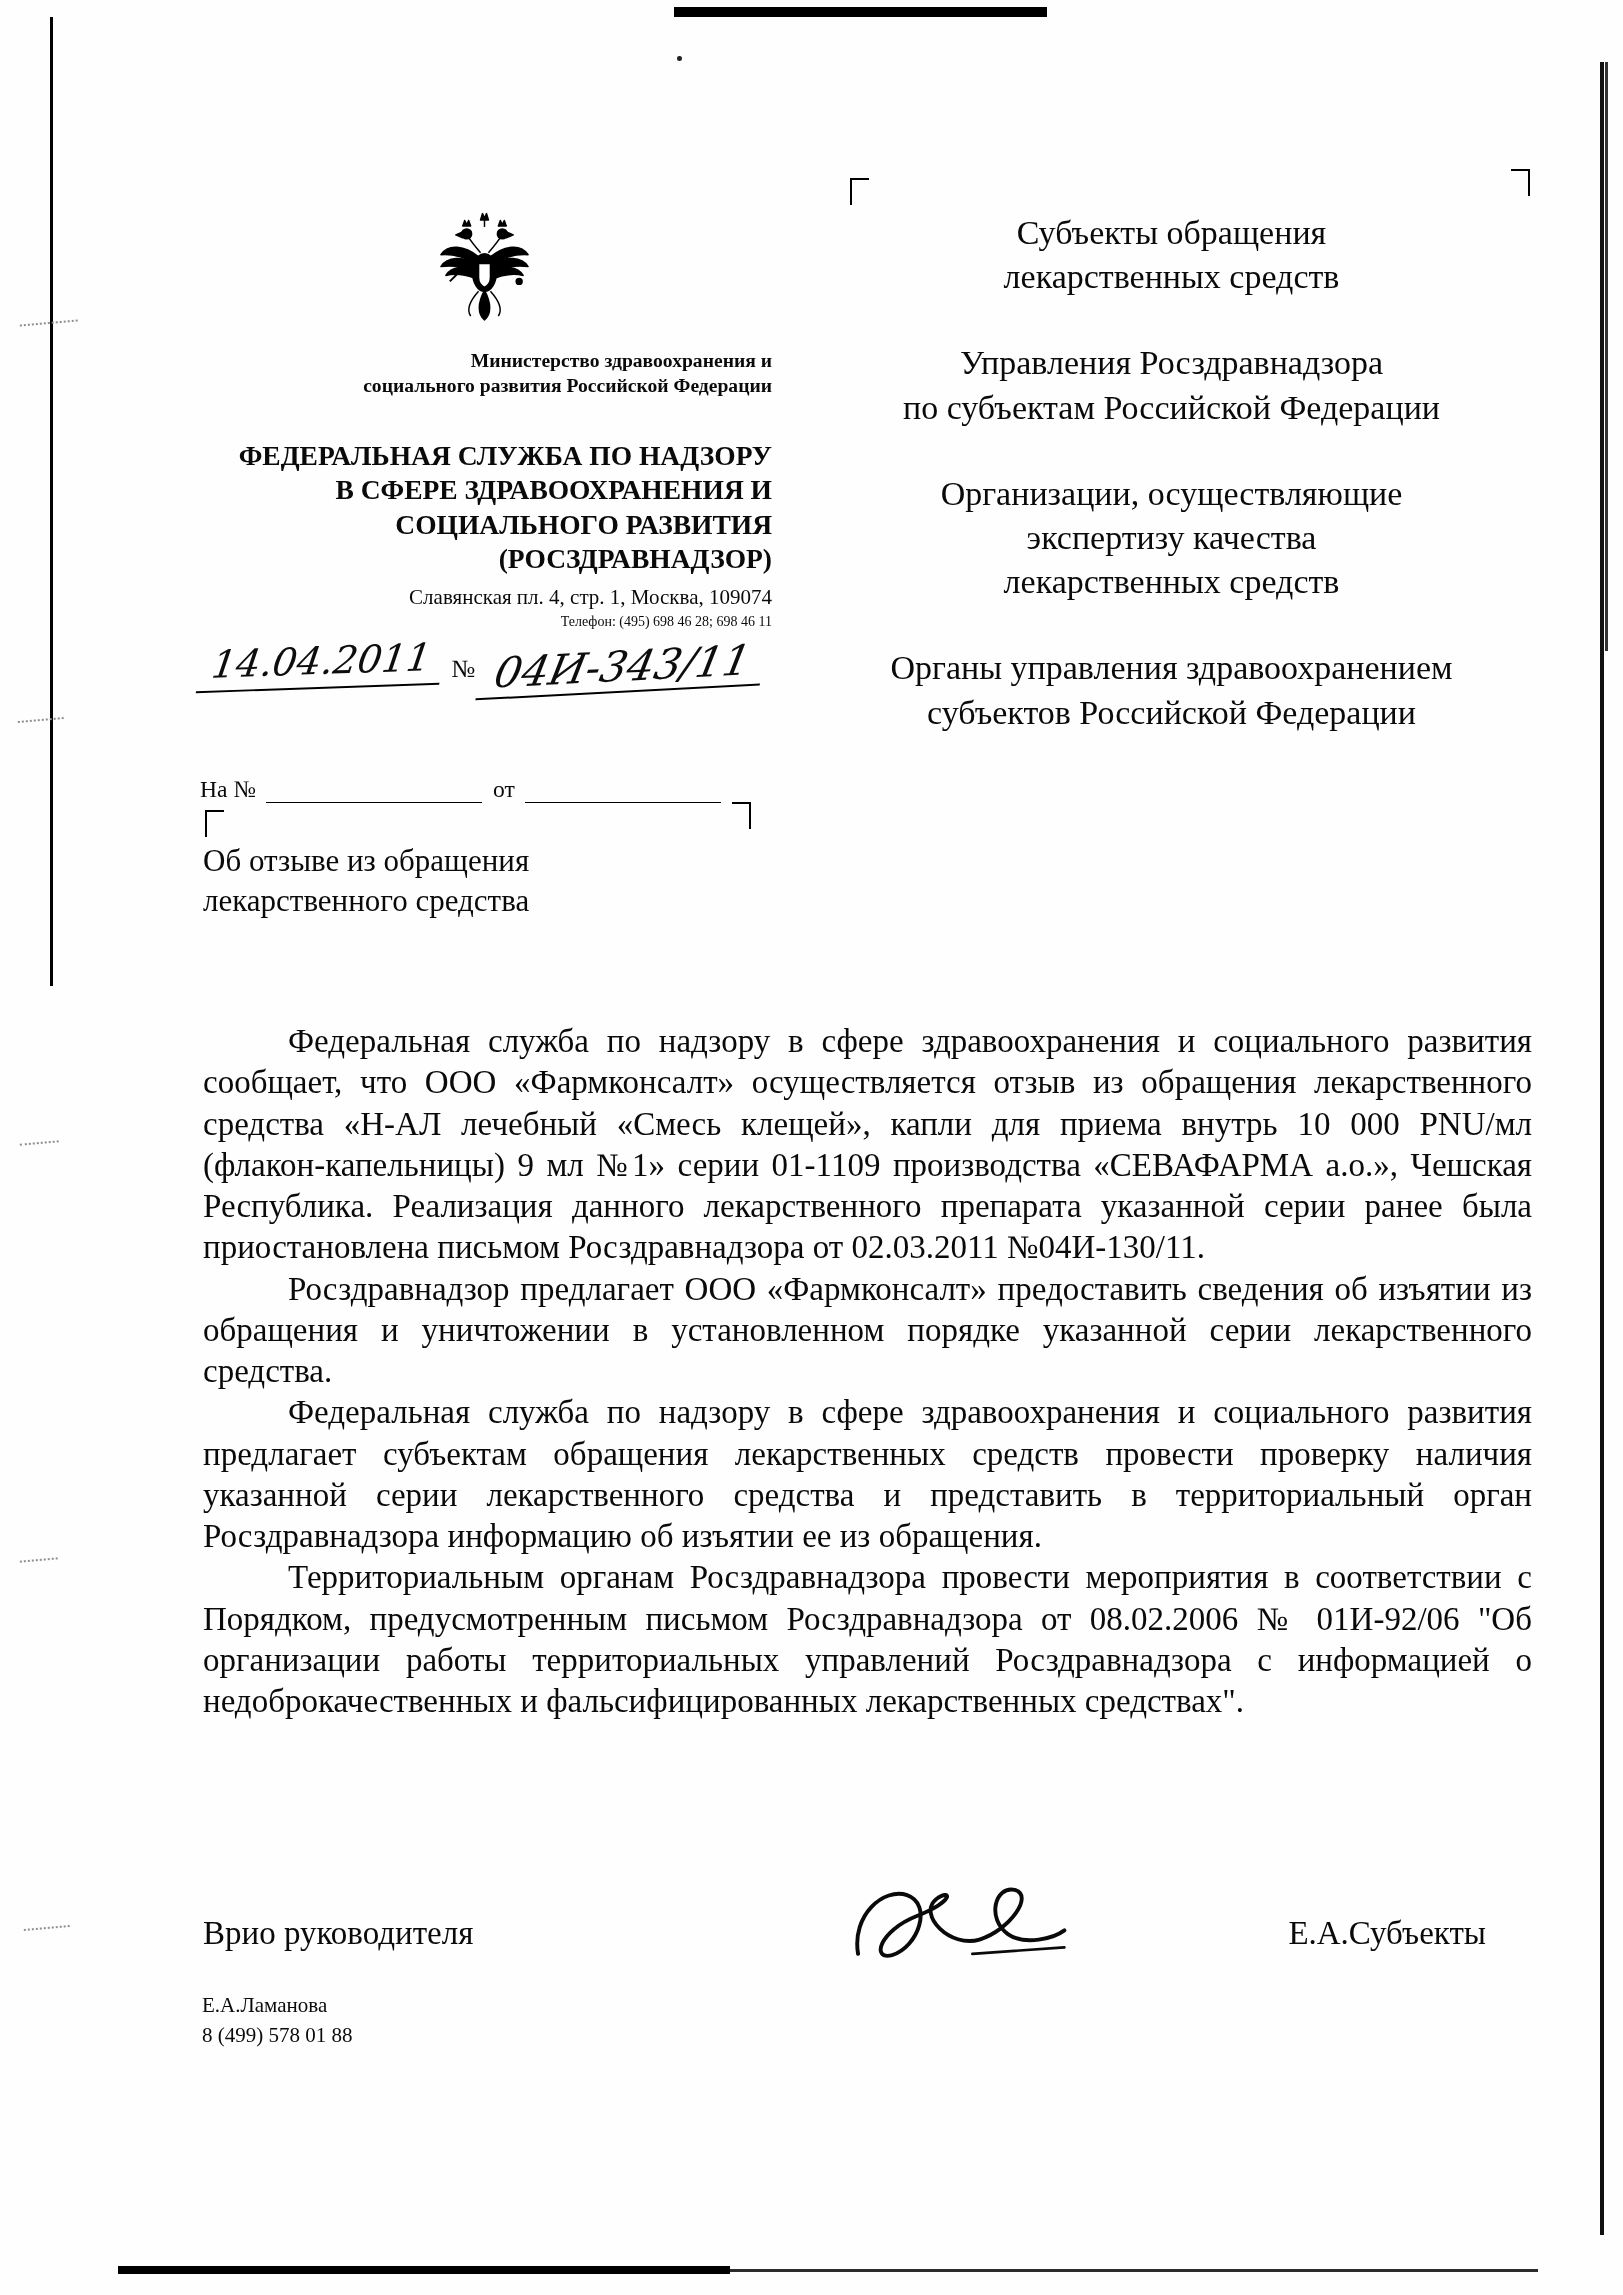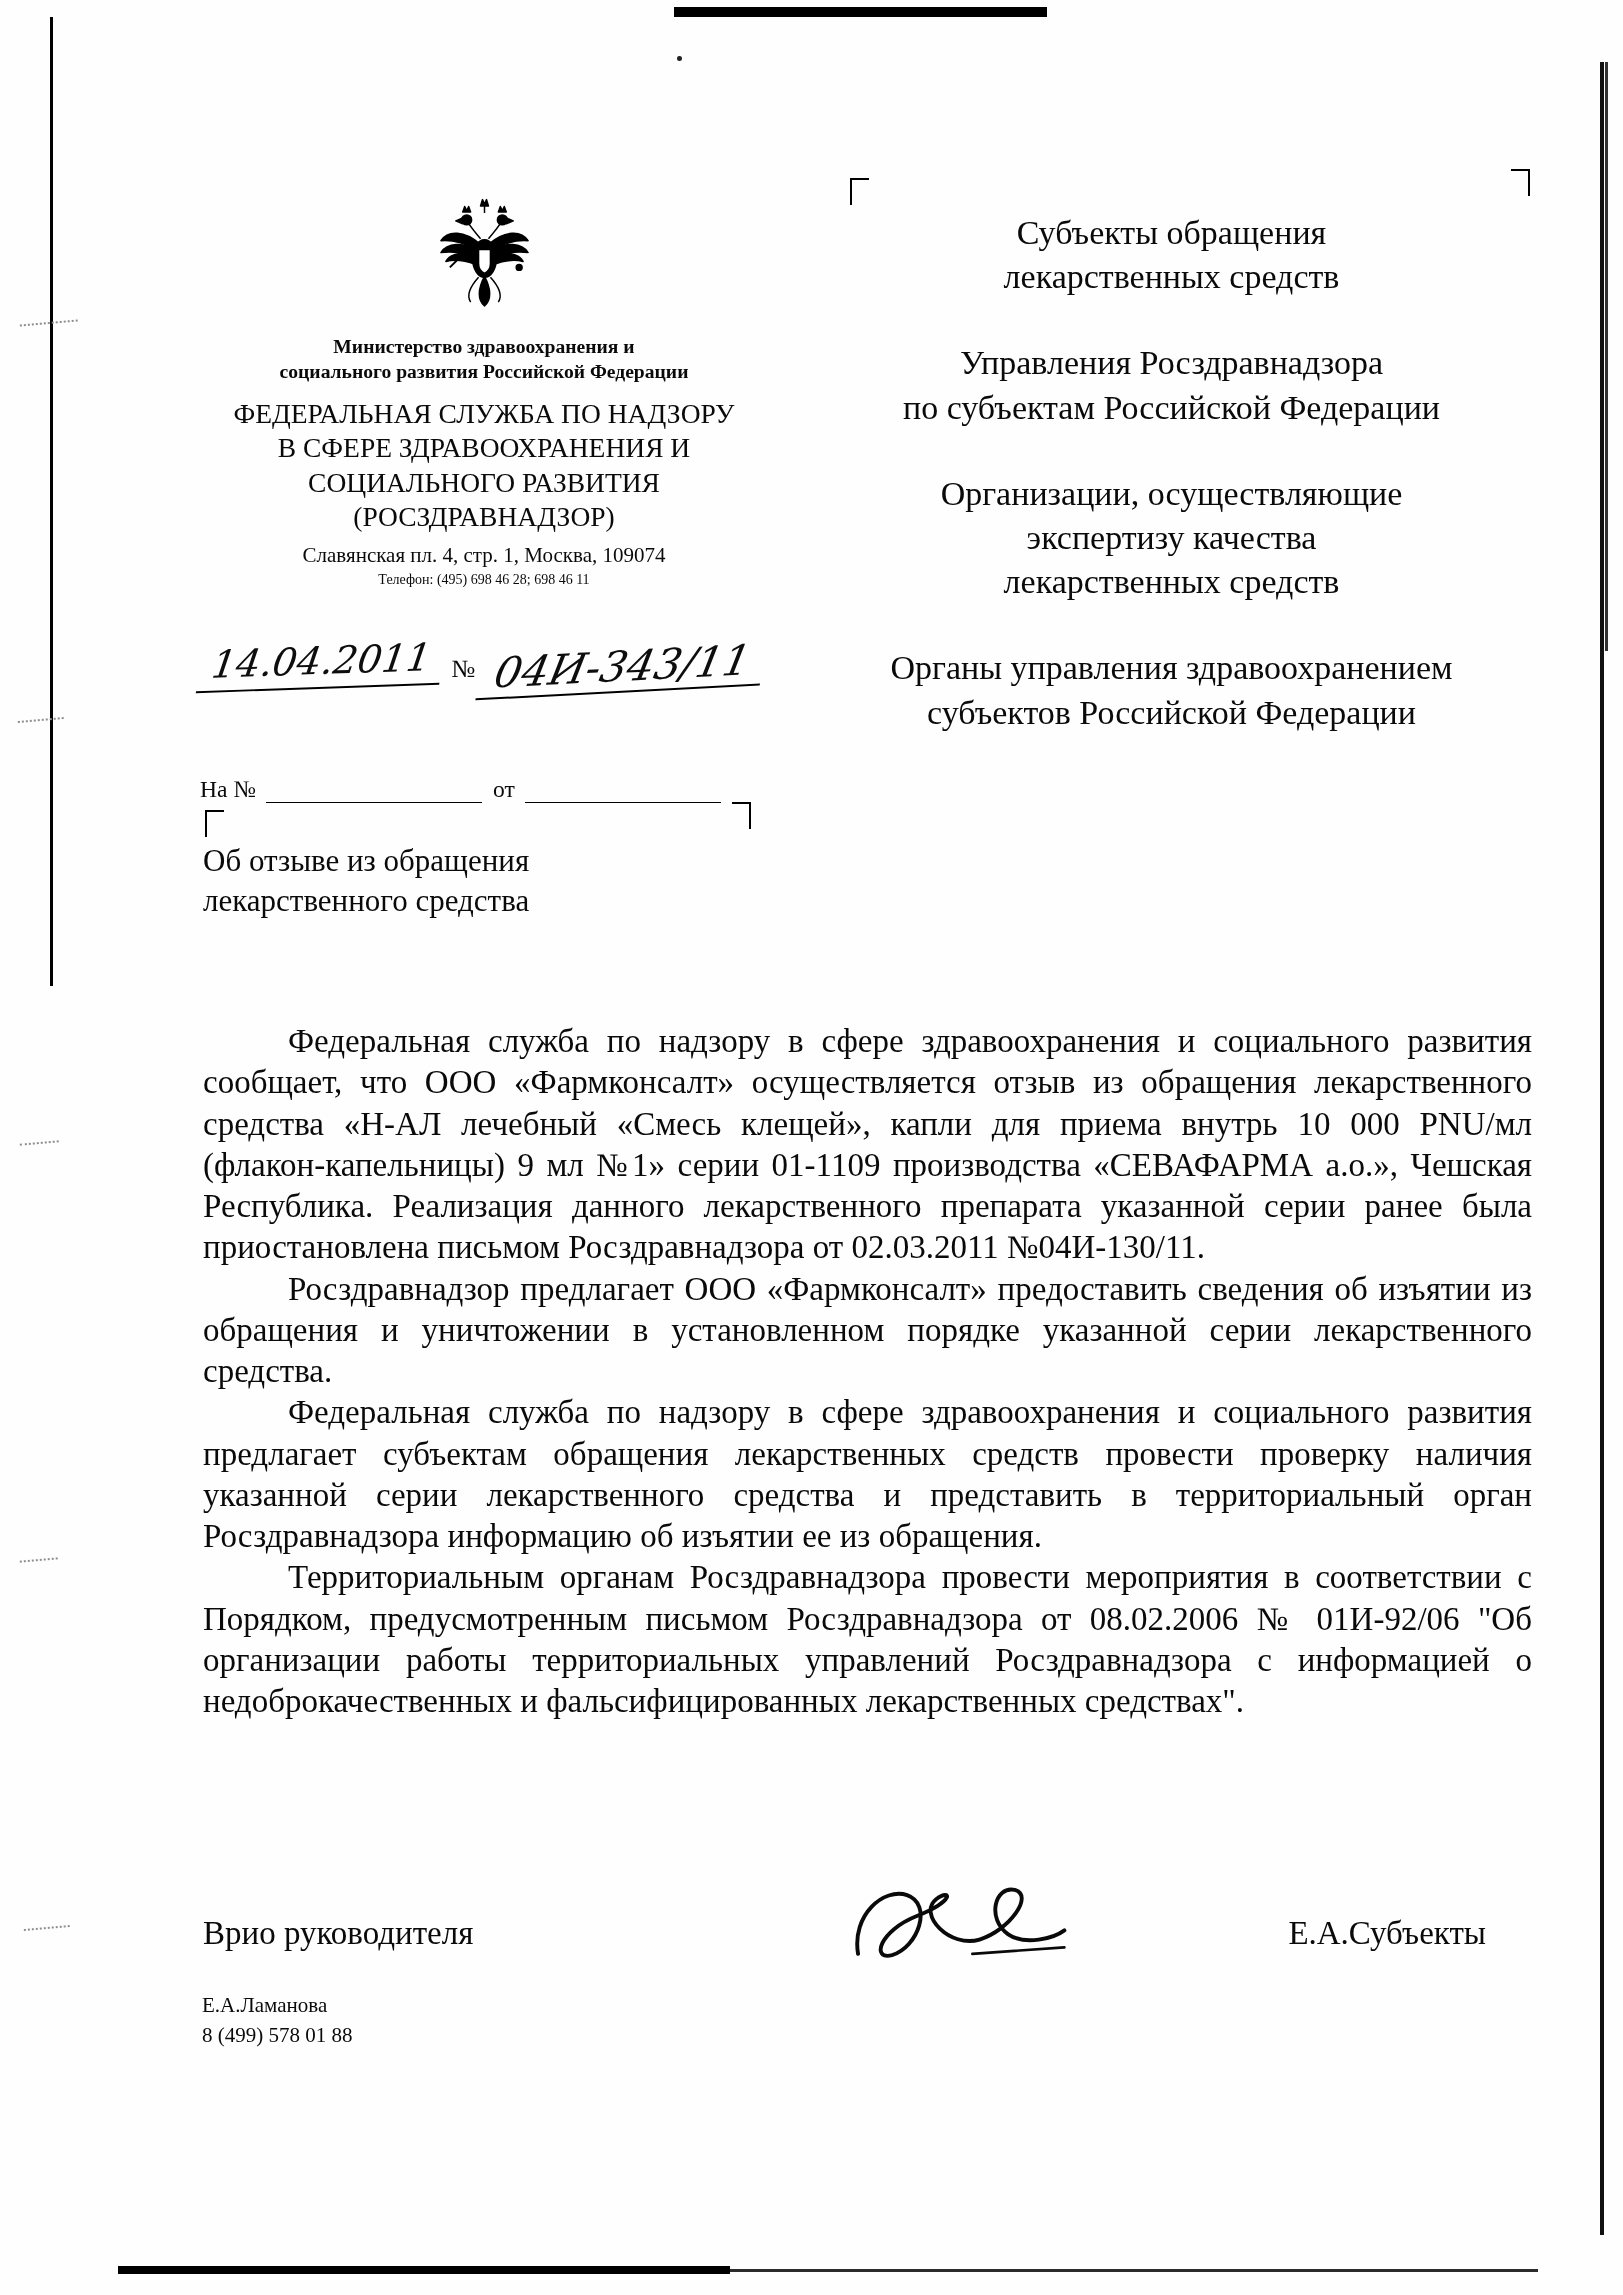--- a/index.html
+++ b/index.html
@@ -36,30 +36,30 @@
 
   
   .corner { position: absolute; width: 17px; height: 25px; border: 0 solid #000; }
   .c-addr-l { left: 850px; top: 178px; border-left-width: 2.6px; border-top-width: 2.6px; }
   .c-addr-r { left: 1511px; top: 169px; border-right-width: 2.6px; border-top-width: 2.6px; }
   .c-subj-l { left: 205px;  top: 810px; border-left-width: 2.6px; border-top-width: 2.6px; }
   .c-subj-r { left: 732px; top: 802px; border-right-width: 2.6px; border-top-width: 2.6px; }
 
   
   .header-left {
-    position: absolute; left: 196px; top: 198px; width: 576px;
-    text-align: center;
+    position: absolute; left: 196px; top: 212px; width: 576px;
+    text-align: right;
   }
   .emblem { display: block; margin: 0 auto; }
   .ministry {
     margin-top: 17px; font-size: 19.6px; font-weight: 700;
     line-height: 1.3; white-space: pre-line;
   }
   .service {
-    margin-top: 12px; font-size: 27.5px; font-weight: 400;
+    margin-top: 40px; font-size: 27.5px; font-weight: 700;
     line-height: 1.25; white-space: pre-line;
   }
   .addr  { margin-top: 8px; font-size: 21px; line-height: 1.3; }
   .phone { margin-top: 2.6px;  font-size: 14px; }
 
   
   .ref-line {
     position: absolute; left: 200px; top: 638px; width: 655px;
     display: flex; align-items: flex-end;
   }

